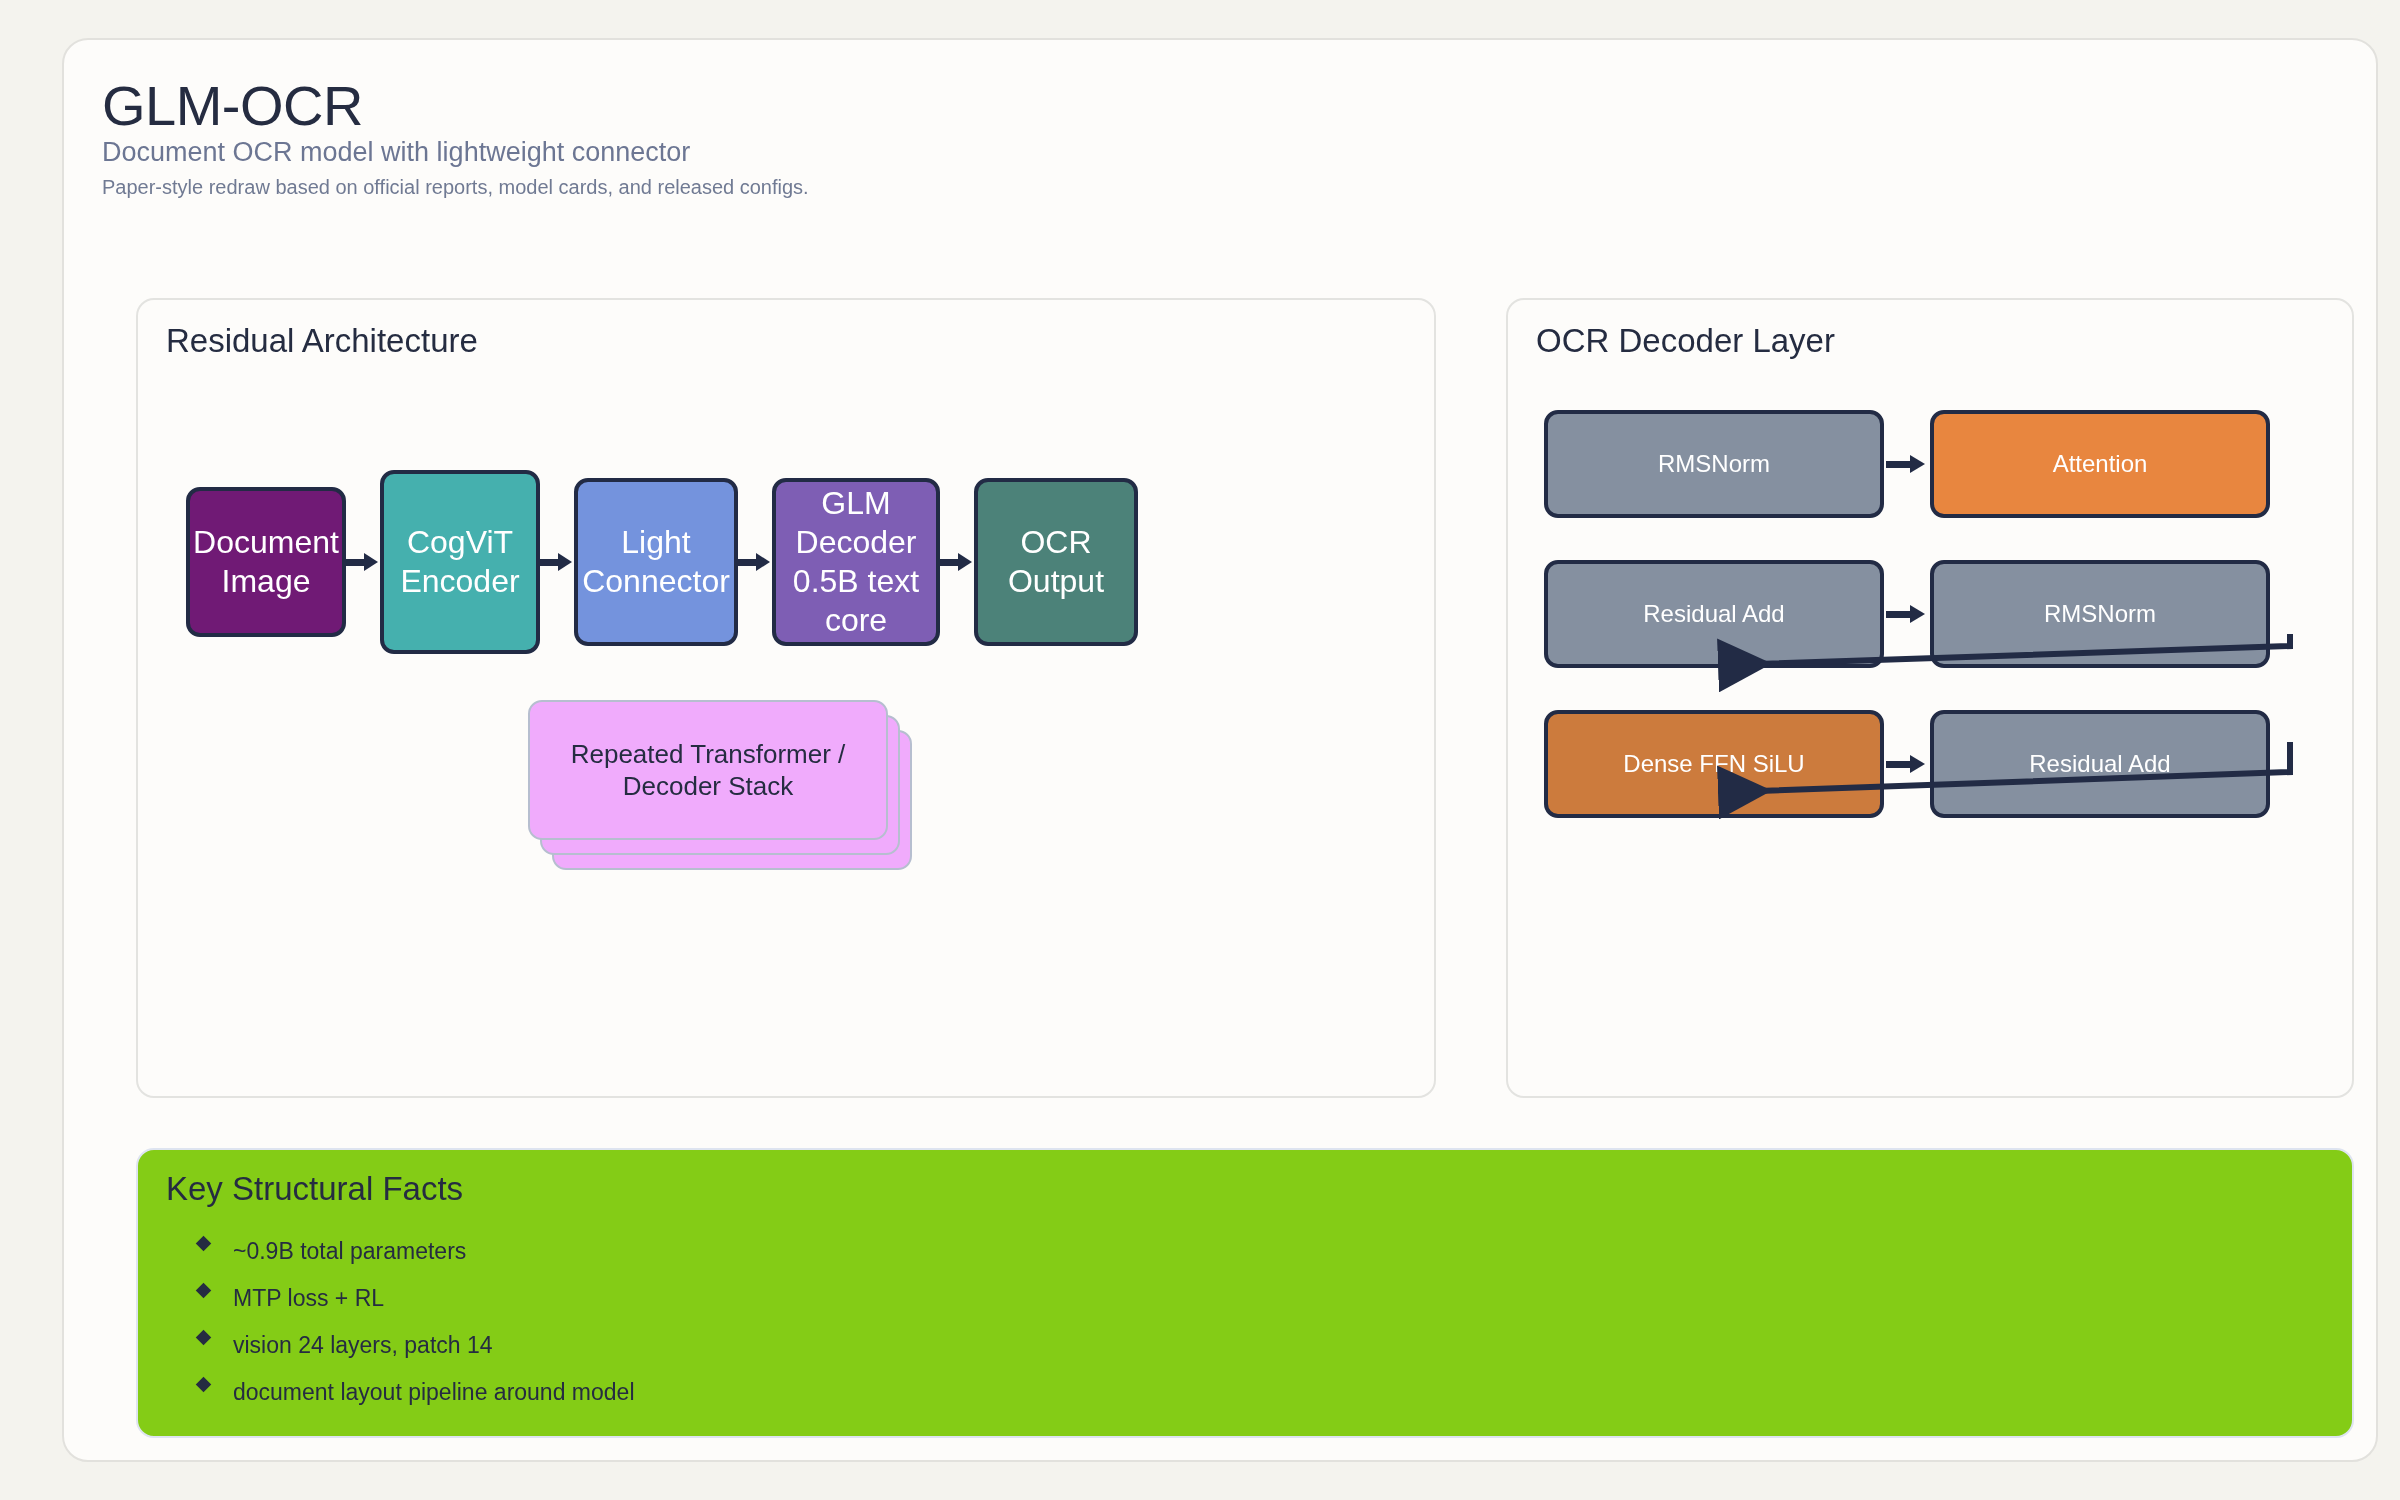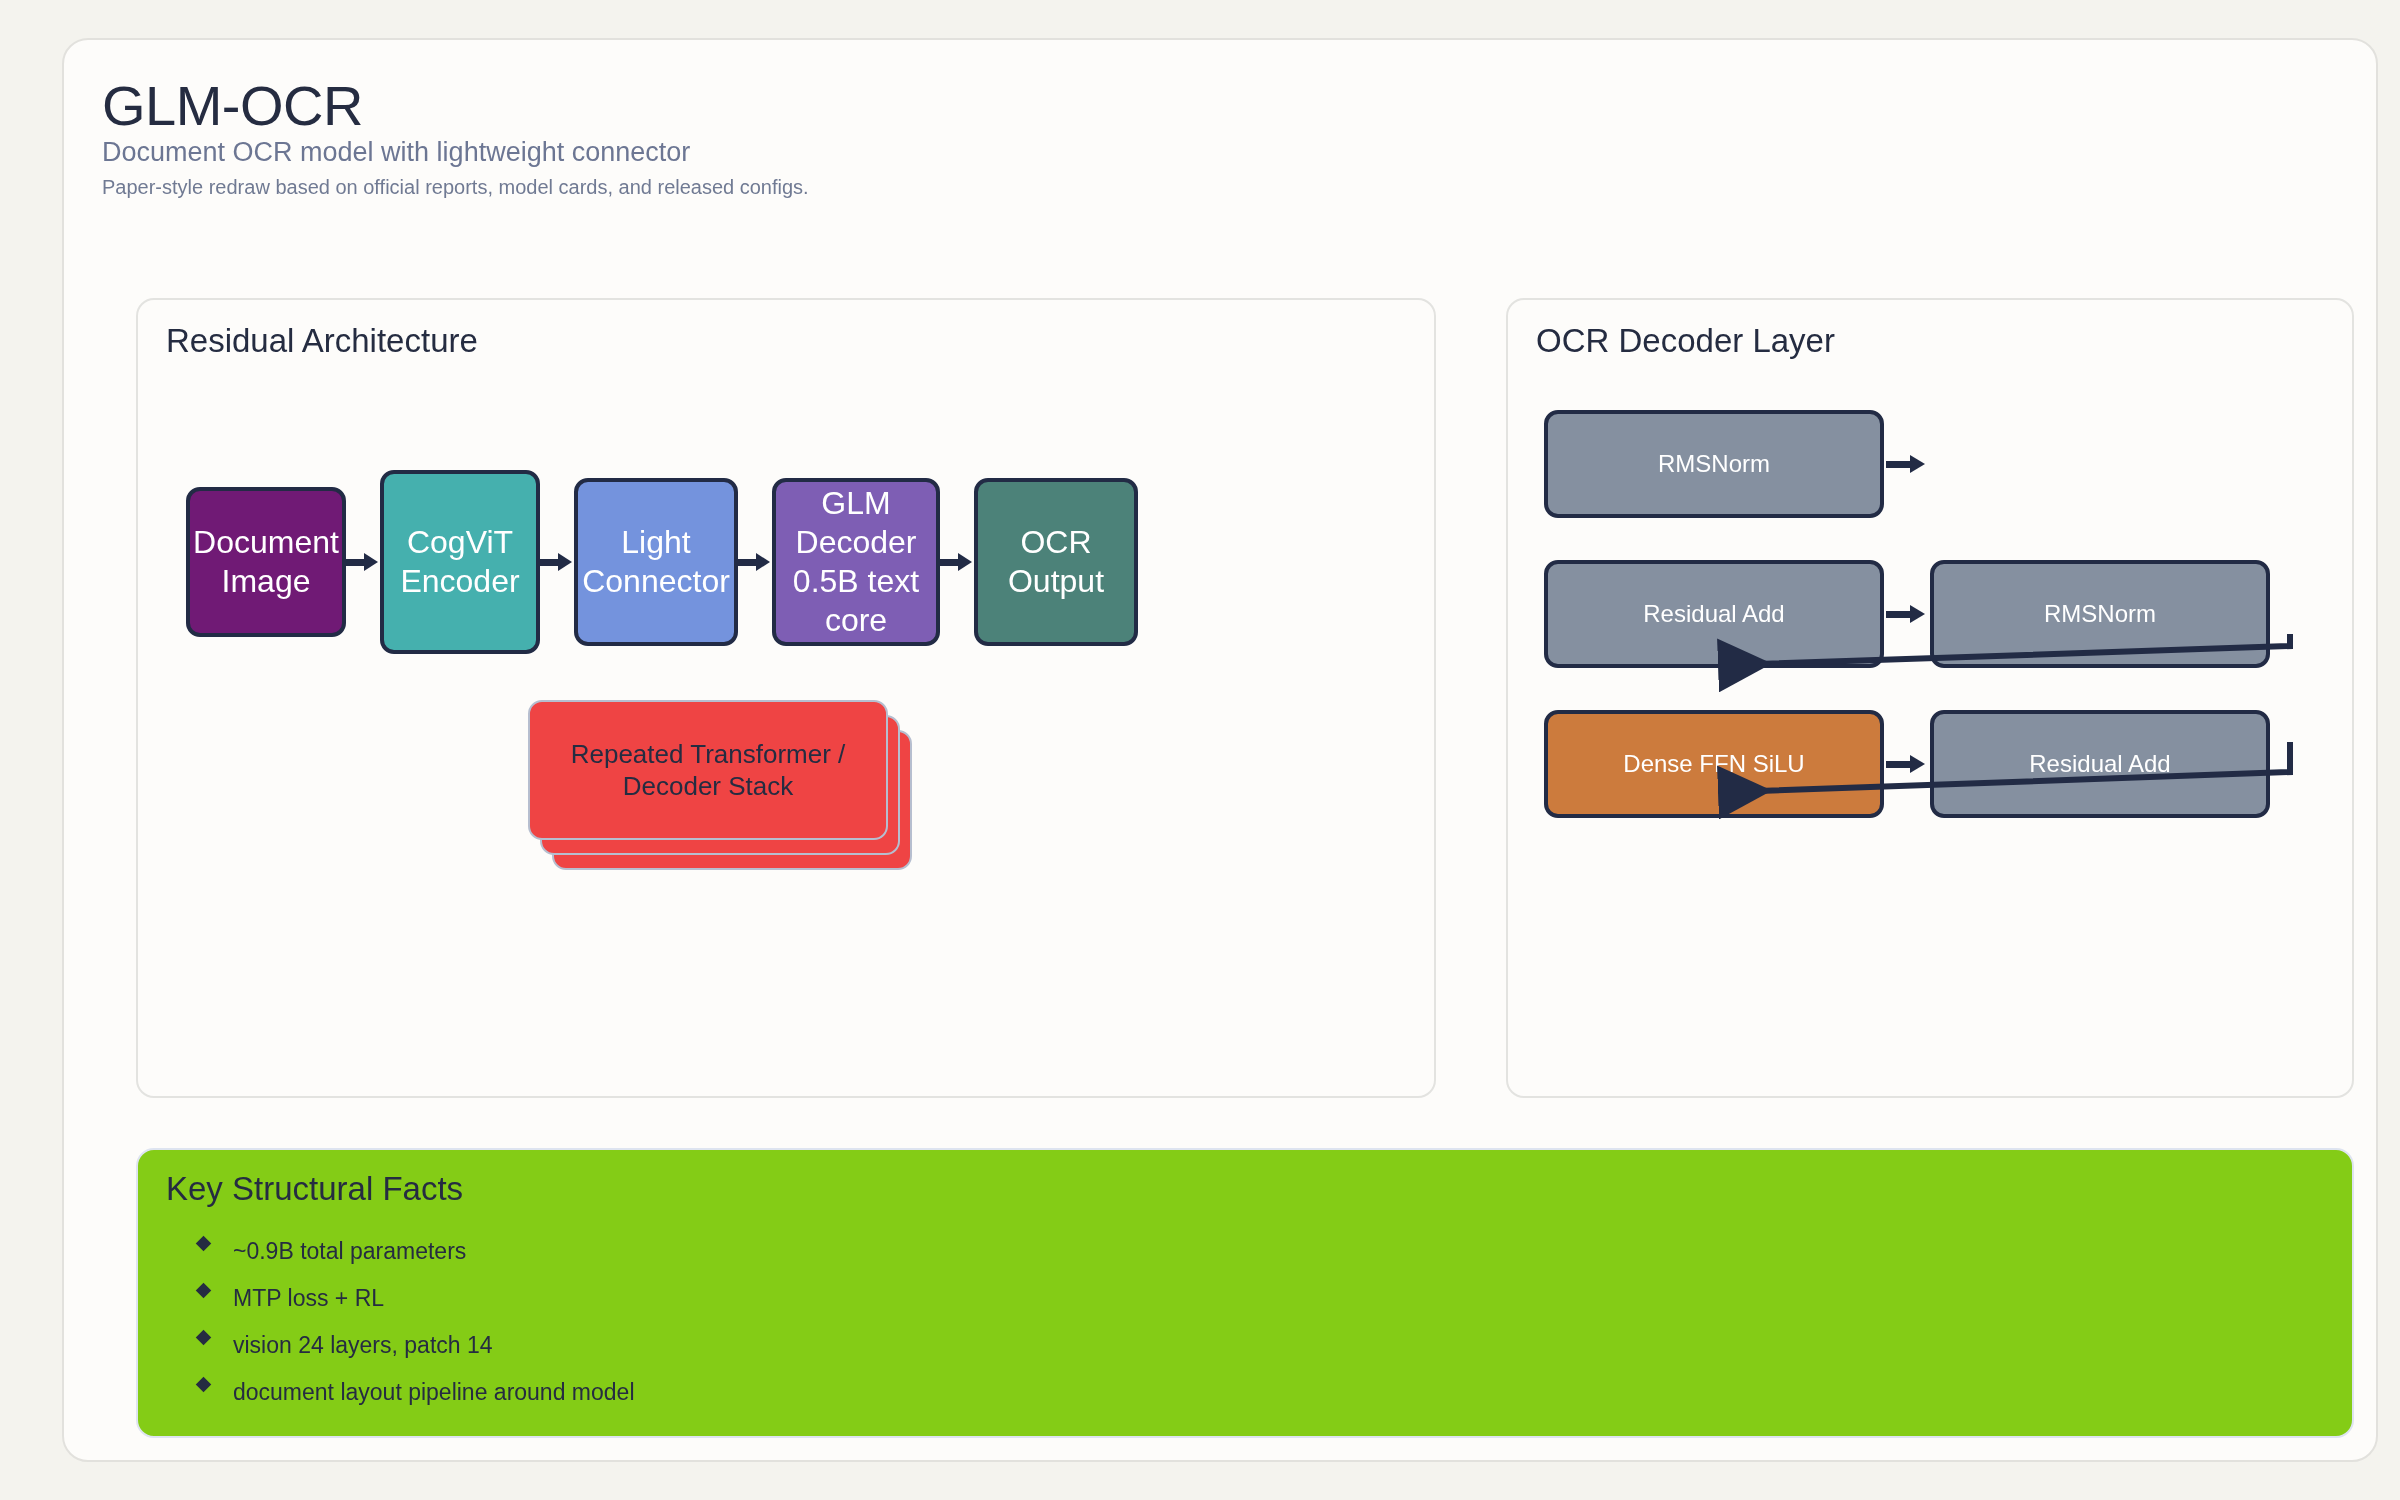--- a/index.html
+++ b/index.html
@@ -73,21 +73,21 @@
     border-left: 14px solid #222B45;
     border-top: 9px solid transparent;
     border-bottom: 9px solid transparent;
   }
 
   
   .stack-wrap { position: absolute; left: 390px; top: 400px; width: 400px; height: 190px; }
   .stack-card {
     position: absolute;
     width: 360px; height: 140px;
-    background: #ef4444;
+    background: #f0abfc;
     border: 2px solid #B6BECF;
     border-radius: 14px;
   }
   .stack-card.s3 { left: 24px; top: 30px; }
   .stack-card.s2 { left: 12px; top: 15px; }
   .stack-card.s1 {
     left: 0; top: 0;
     display: flex; align-items: center; justify-content: center;
     text-align: center;
     color: #252C41; font-size: 26px; line-height: 1.25;
@@ -193,20 +193,21 @@
     <div class="note" id="note-l2">For multimodal models, side encoders and projectors are drawn as first-class modules.</div>
   </div>
 
   <div class="panel" id="panel-right">
     <div class="panel-title">OCR Decoder Layer</div>
 
     <div class="dgrid" id="dgrid">
         <div class="drow">
           <div class="dnode" style="background: rgb(133, 144, 160);">RMSNorm</div>
           <div class="gap"></div>
+          <div class="dnode" style="background: rgb(232, 134, 63);">Attention</div>
         </div>
         <div class="drow">
           <div class="dnode" style="background: rgb(133, 144, 160);">Residual Add</div>
           <div class="gap"></div>
           <div class="dnode" style="background: rgb(133, 144, 160);">RMSNorm</div>
         </div>
         <div class="drow">
           <div class="dnode" style="background: rgb(204, 123, 61);">Dense FFN SiLU</div>
           <div class="gap"></div>
           <div class="dnode" style="background: rgb(133, 144, 160);">Residual Add</div>

